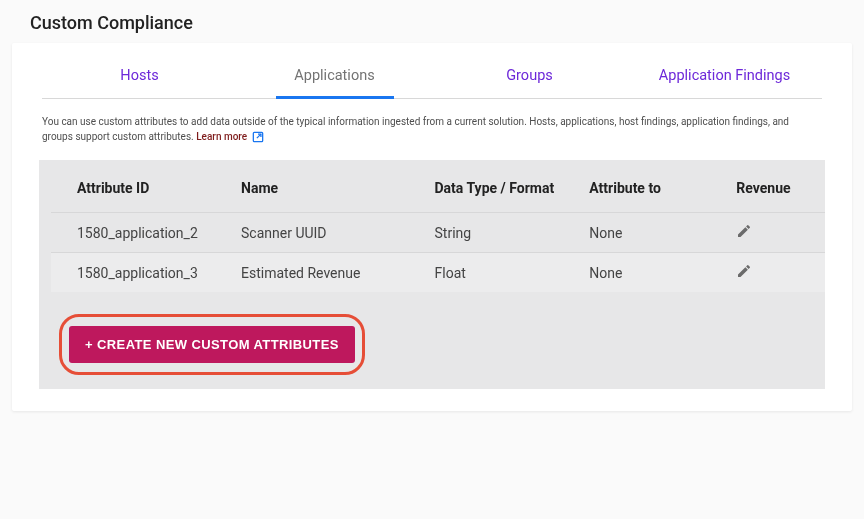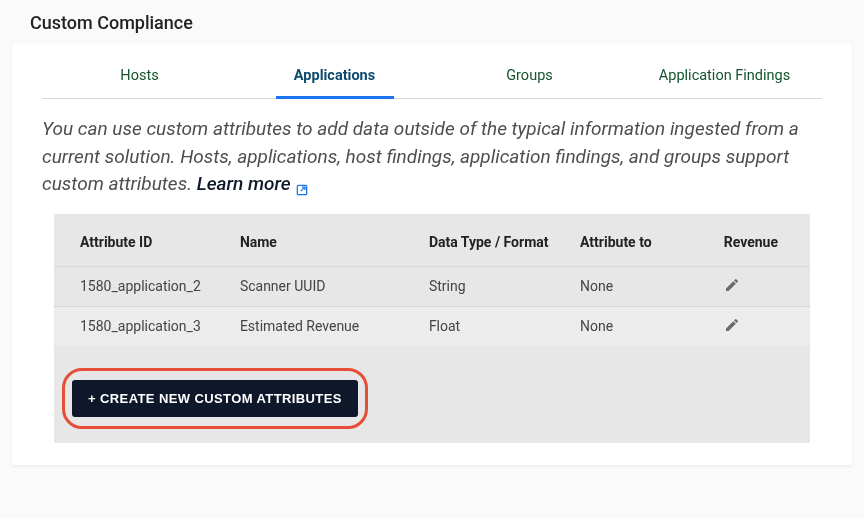--- a/index.html
+++ b/index.html
@@ -30,61 +30,60 @@
   }
   .tabs {
     display: flex;
     border-bottom: 1px solid #d8d8d8;
     margin: 0 12px 14px 12px;
   }
   .tab {
     flex: 1;
     text-align: center;
     padding: 14px 0 14px 0;
-    color: #14532d;
+    color: #6d28d9;
     font-size: 14.5px;
     cursor: pointer;
     position: relative;
   }
   .tab.active {
-    color: #0c4a6e;
-    font-weight: 700;
+    color: #737373;
+    font-weight: 400;
   }
   .tab.active::after {
     content: "";
     position: absolute;
     left: 50%; transform: translateX(-50%);
     bottom: -1px;
     width: 118px;
     height: 3px;
     background: #1976f0;
   }
   .desc {
     color: #4e4e4e;
     line-height: 1.45;
-    font-size: 19px;
+    font-size: 10px;
     margin: 16px 12px 16px 12px;
-    font-style: italic;
   }
   .learn-link {
-    color: #0f172a;
+    color: #7f1d1d;
     text-decoration: none;
     font-weight: 500;
     display: inline-flex;
     align-items: center;
     gap: 4px;
     cursor: pointer;
   }
   .ext-icon {
     width: 14px; height: 14px;
   }
   .table-wrap {
     background: #e7e7e8;
-    padding: 0 0 26px 0;
-    margin: 0 24px;
+    padding: 0 0 26px 12px;
+    margin: 0 9px;
     position: relative;
   }
   .tbl {
     width: 100%;
     border-collapse: collapse;
   }
   .tbl th {
     text-align: left;
     font-size: 14px;
     font-weight: 700;
@@ -111,21 +110,21 @@
     color: #6b6b6b;
     display: inline-flex;
   }
   .edit-btn svg { width: 16px; height: 16px; }
   .create-area {
     margin: 34px 0 0 18px;
     display: inline-block;
     position: relative;
   }
   .create-btn {
-    background: #0f172a;
+    background: #be185d;
     color: #fff;
     border: none;
     border-radius: 3px;
     padding: 11px 16px;
     font-size: 13px;
     font-weight: 700;
     letter-spacing: .4px;
     cursor: pointer;
   }
   .callout {

